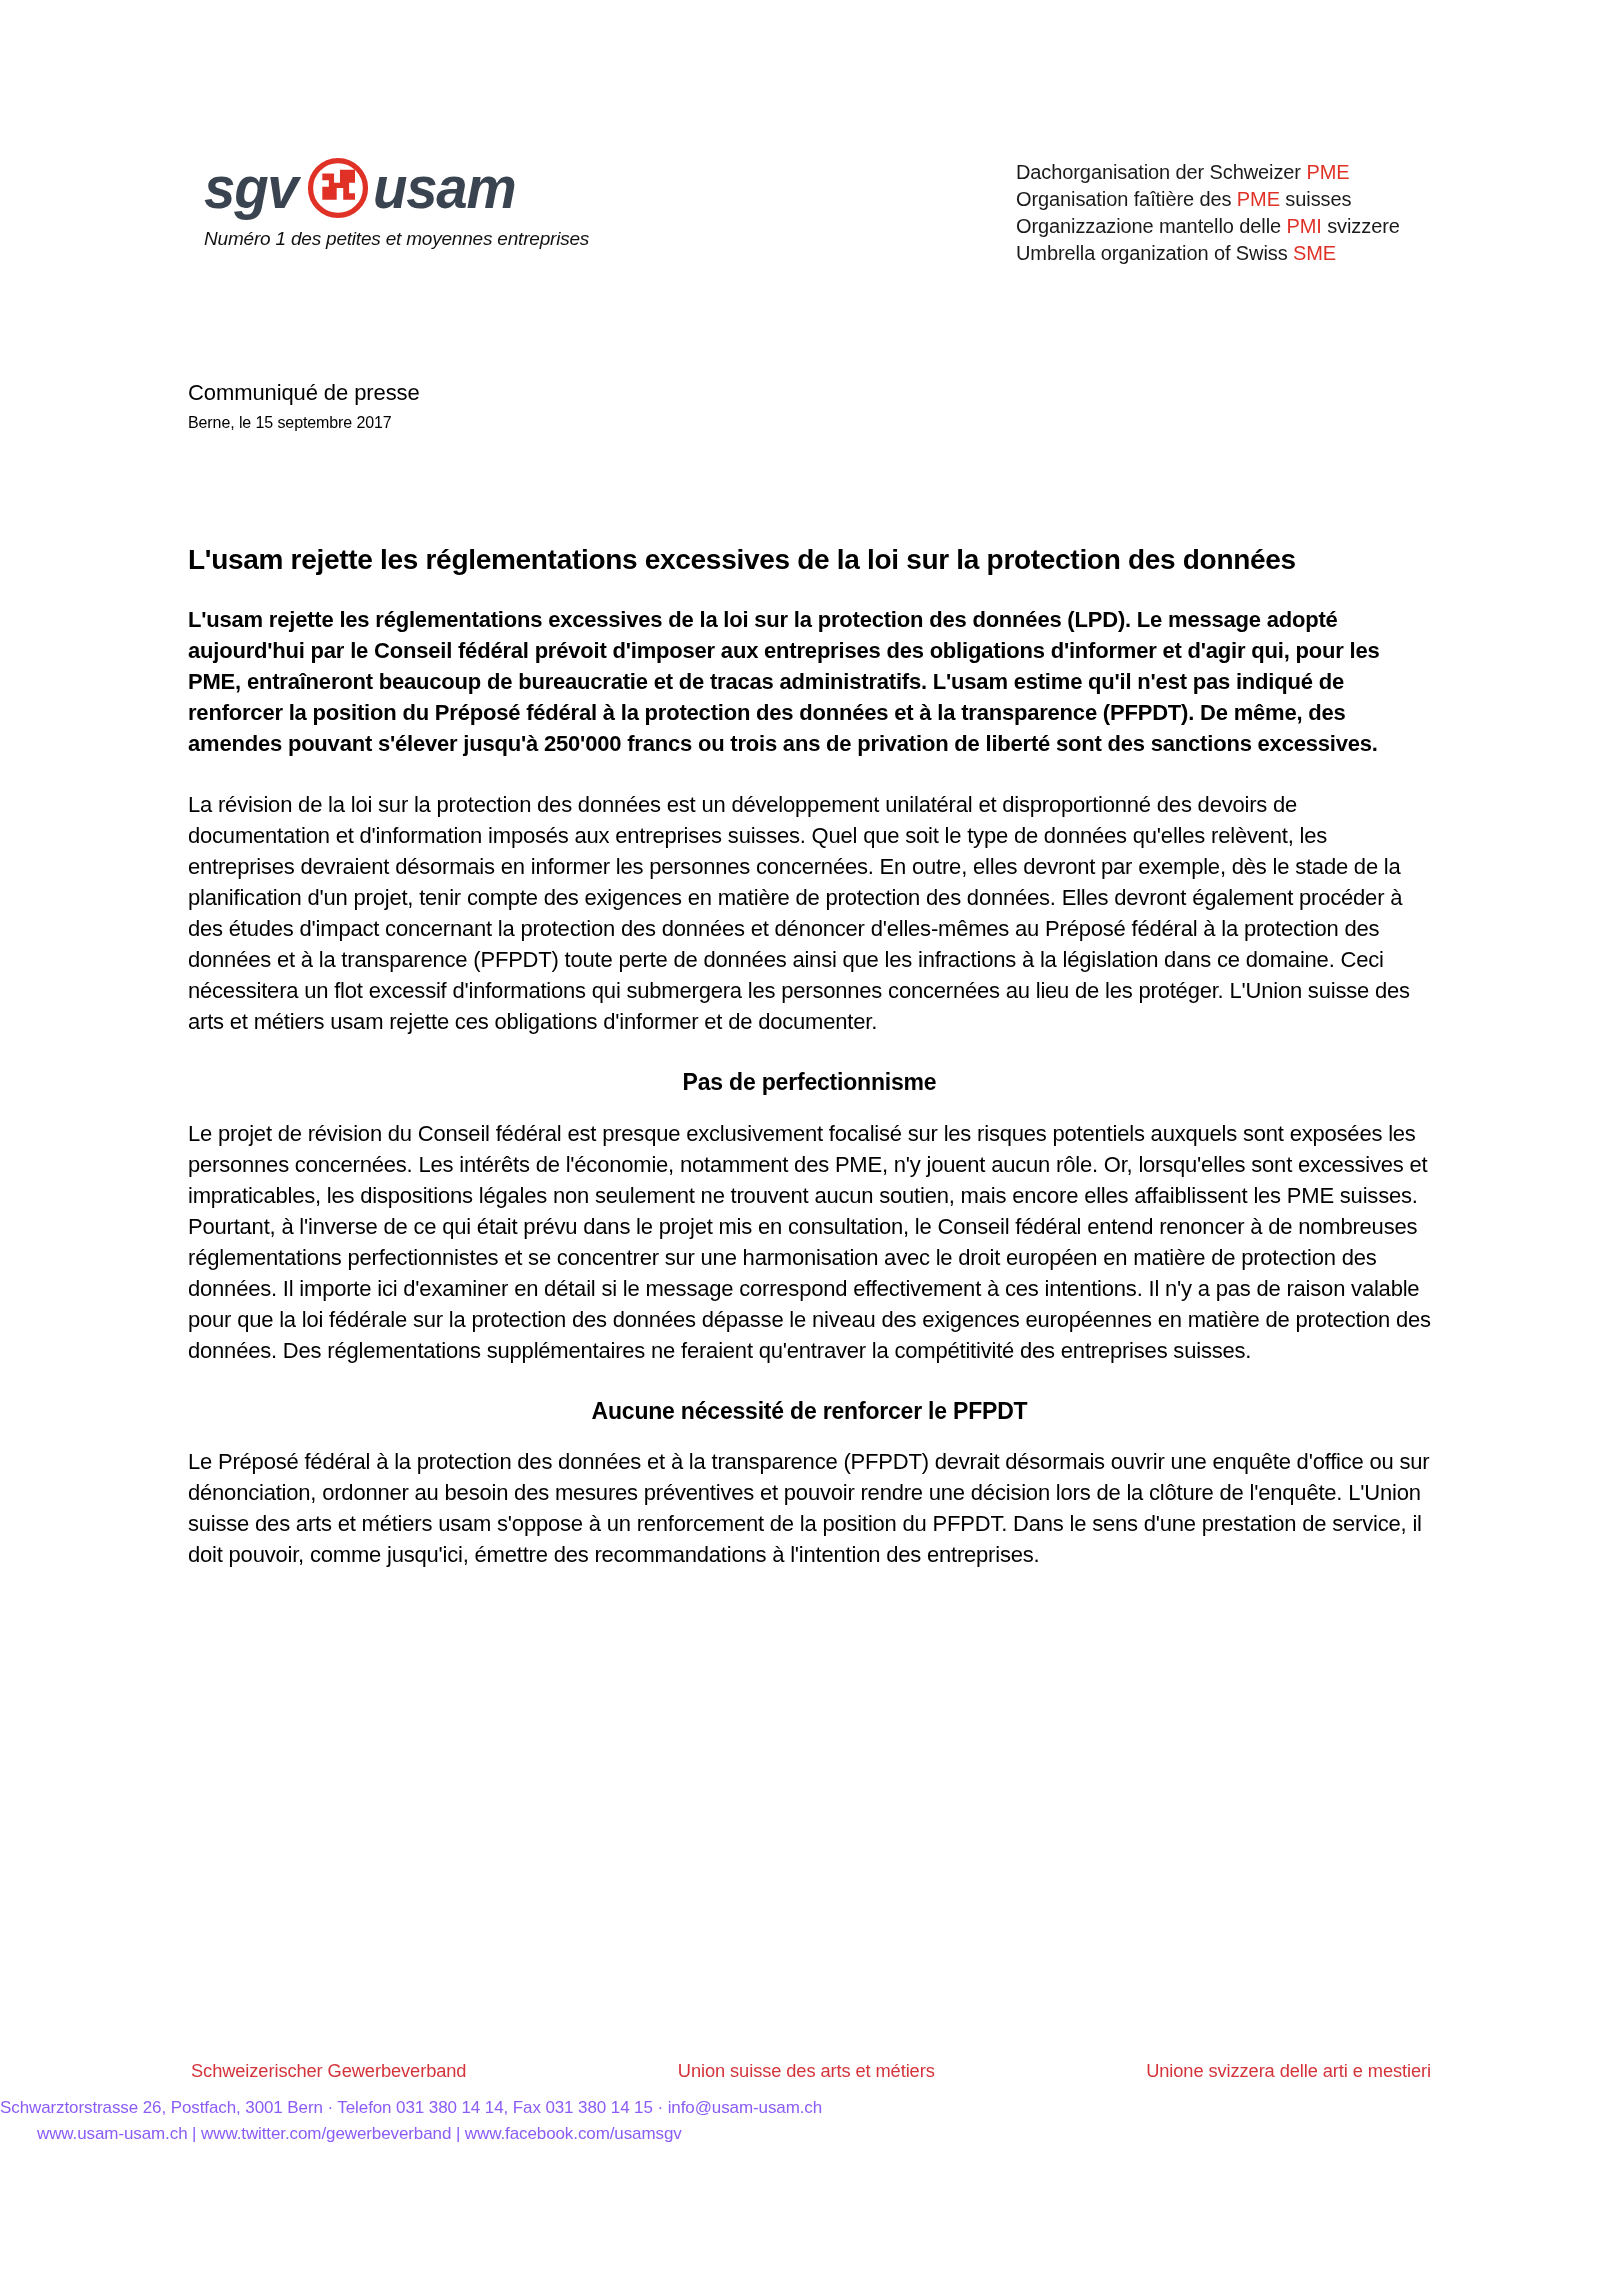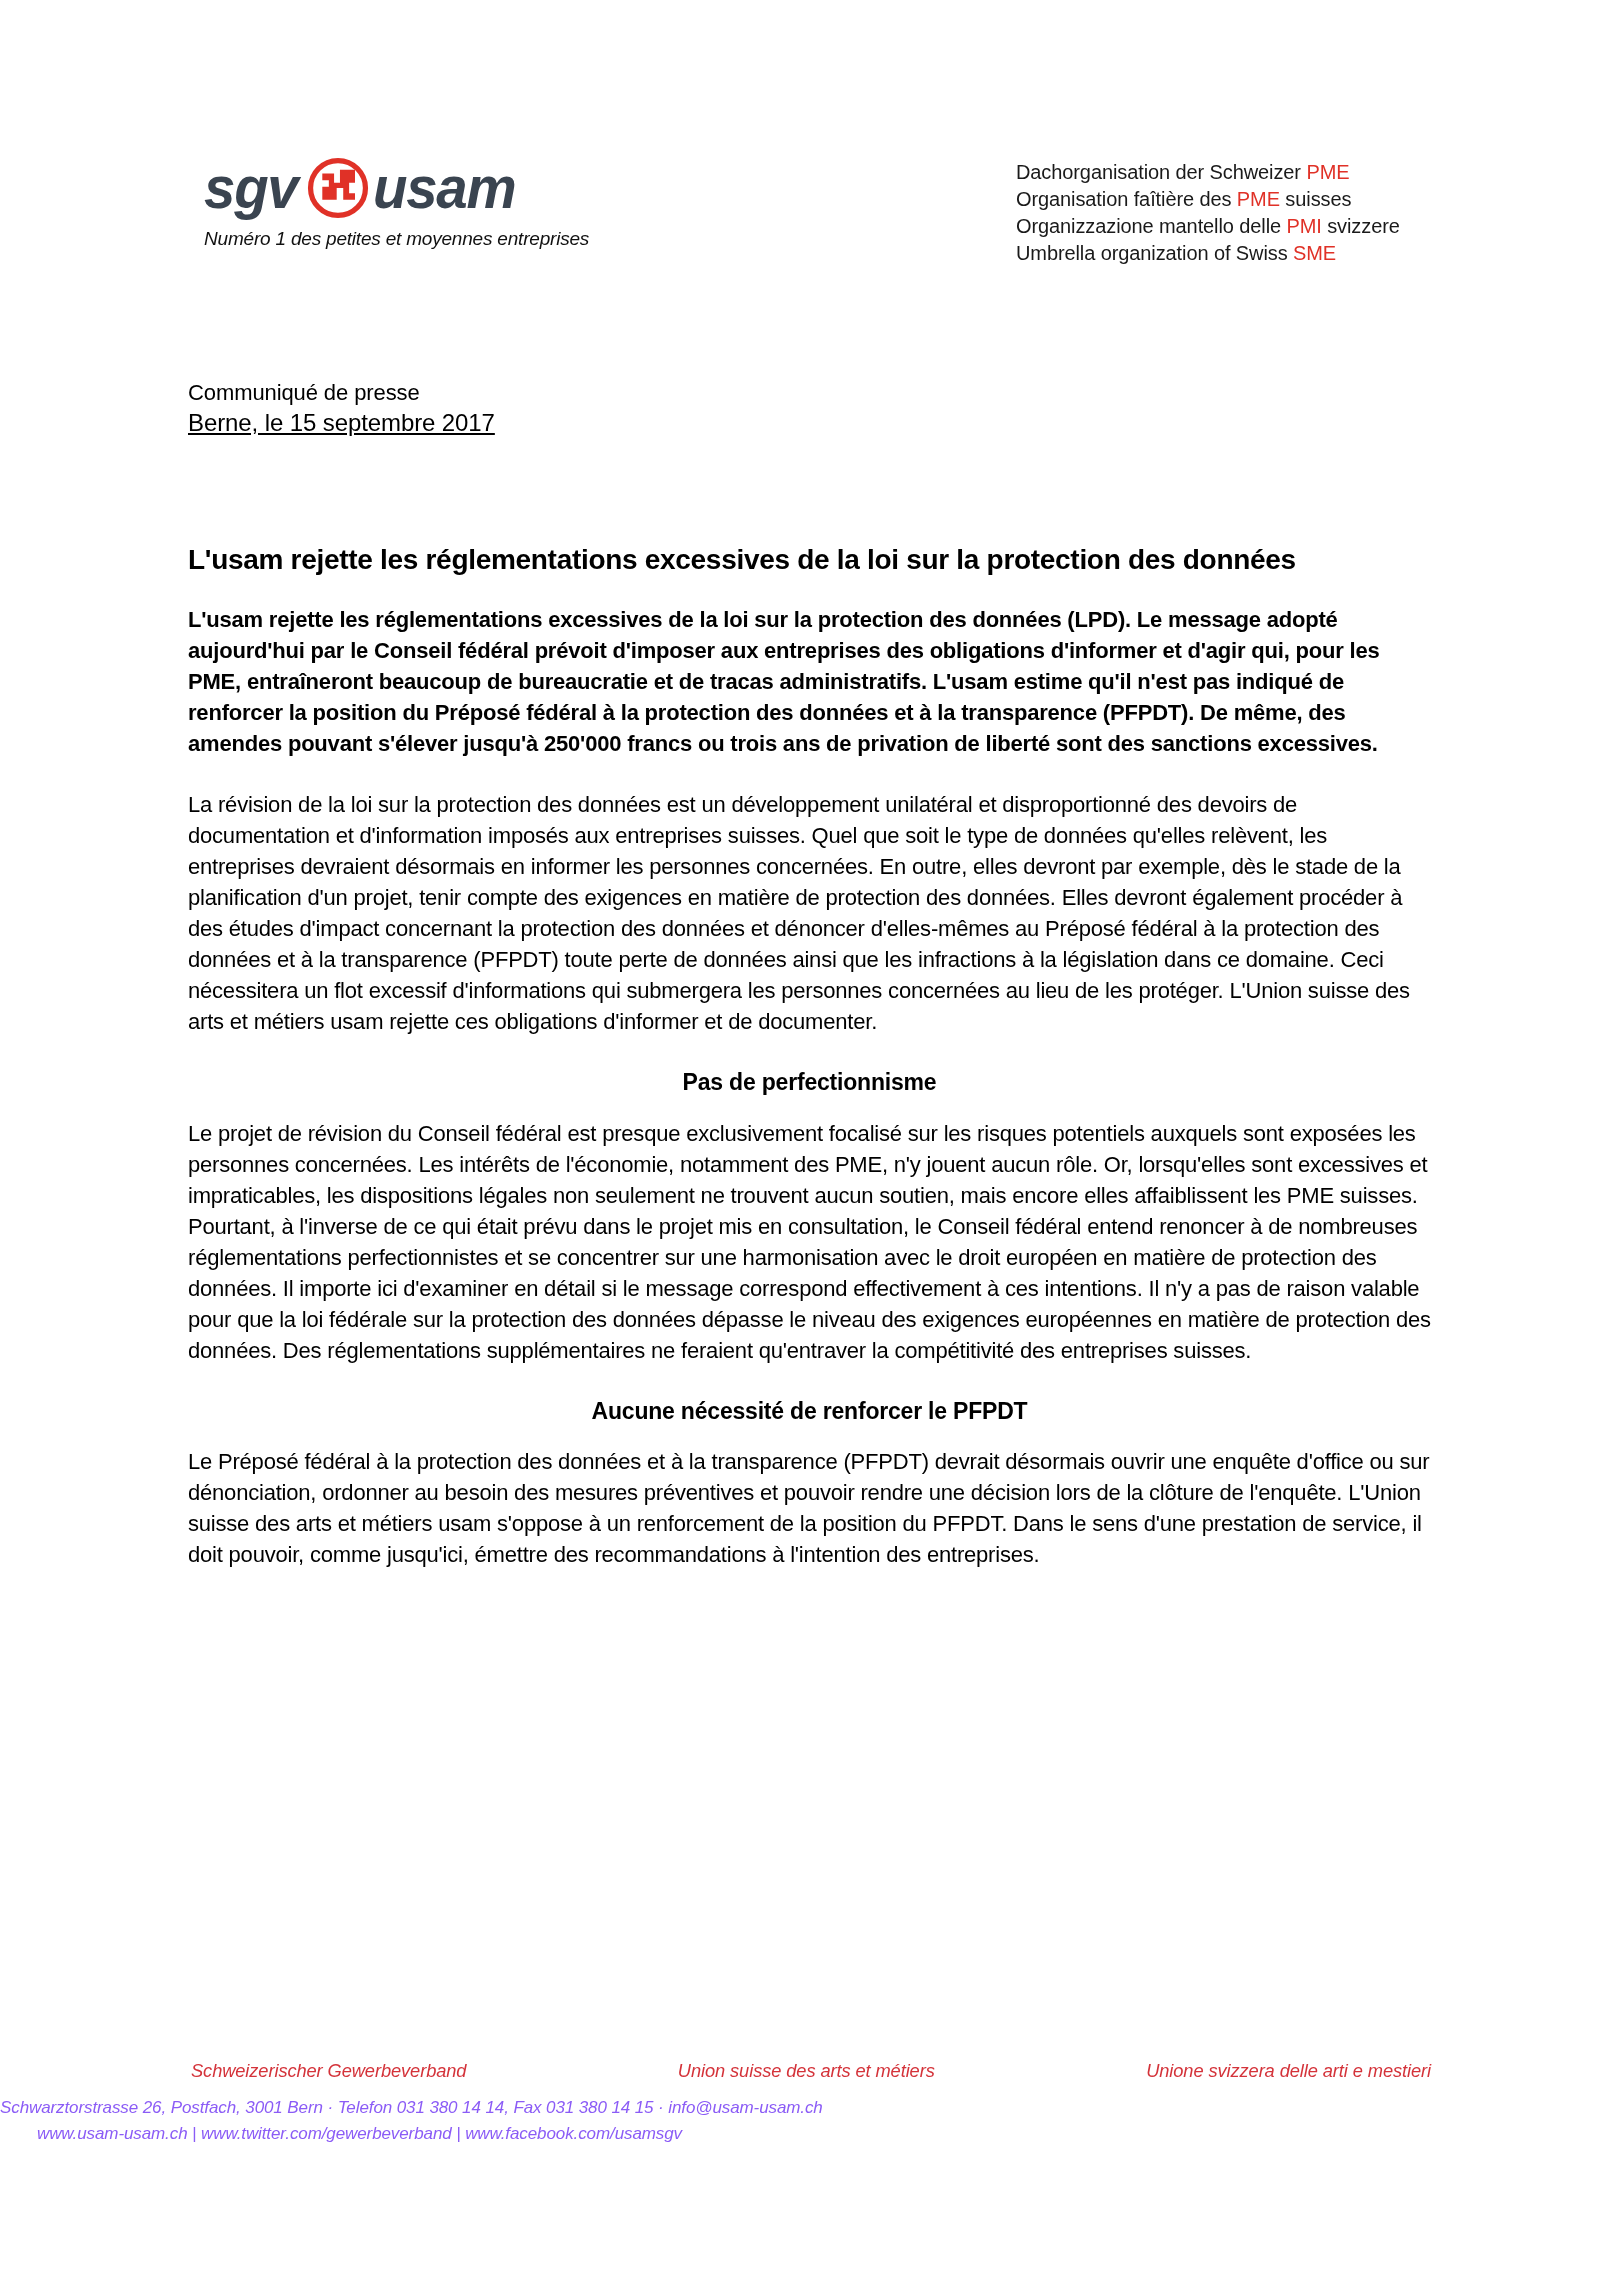--- a/index.html
+++ b/index.html
@@ -88,24 +88,23 @@
     top: 378px;
     width: 1243px;
   }
   .meta .m-title {
     font-size: 22px;
     font-weight: normal;
     line-height: 30px;
     letter-spacing: -0.1px;
   }
   .meta .m-date {
-    font-size: 24px;
+    font-size: 16px;
     line-height: 30px;
     letter-spacing: -0.1px;
-    text-decoration: underline;
   }
 
   
   .content {
     position: absolute;
     left: 188px;
     top: 541px;
     width: 1243px;
   }
   h1.doc-title {
@@ -138,21 +137,20 @@
     letter-spacing: -0.2px;
     text-align: center;
   }
 
   
   .footer {
     position: absolute;
     left: 0;
     top: 2058px;
     width: 1622px;
-    font-style: italic;
   }
   .footer-orgs {
     display: flex;
     justify-content: space-between;
     padding: 0 191px 0 191px;
     color: #d4333a;
     font-size: 18.3px;
     line-height: 25px;
     letter-spacing: -0.1px;
   }

